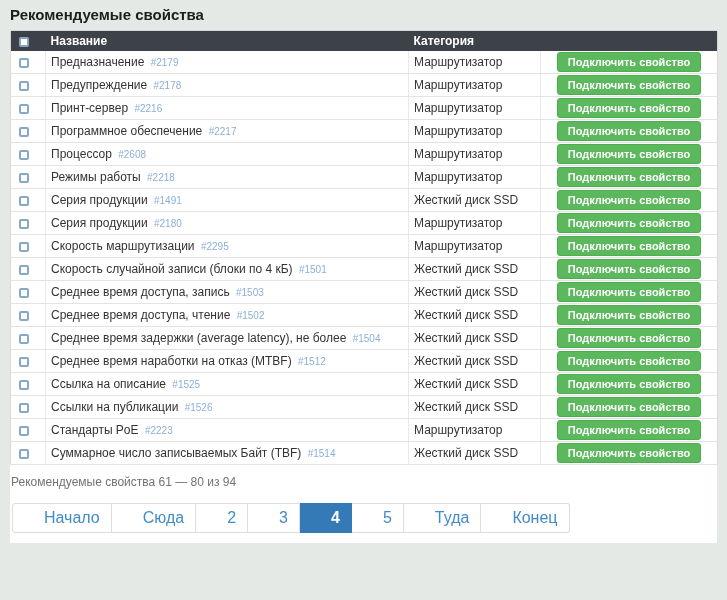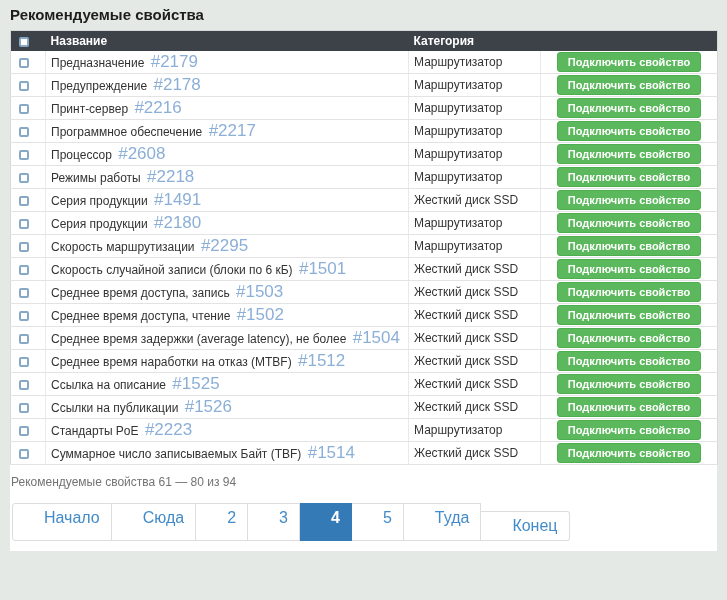--- a/index.html
+++ b/index.html
@@ -34,38 +34,38 @@
     background:#fff; color:#333; white-space:nowrap; overflow:hidden;
   }
   tbody td:last-child { border-right:0; }
   td.col-check, th.col-check { padding-left:8px; }
   .cbox {
     display:inline-block; width:10px; height:10px;
     border:2px solid #87a9c6; border-radius:2px; background:#fff;
     vertical-align:middle; cursor:pointer;
   }
   .prop-name { color:#333; text-decoration:none;text-align:center; }
-  .prop-id { color:#8cafd7; text-decoration:none; font-size:17px; margin-left:3px; cursor:pointer; }
+  .prop-id { color:#8cafd7; text-decoration:none; font-size:10px; margin-left:3px; cursor:pointer; }
   td.col-action { text-align:center; }
   .btn-green {
     display:inline-block; background:#5cb85c; border:1px solid #4cae4c;
     border-radius:3px; color:#fff; font-weight:bold; font-size:11px;
     font-family:"Liberation Sans", sans-serif;
     padding:3px 10px; line-height:12px; cursor:pointer;
   }
   .summary { font-size:12px; color:#737373; padding:10px 0 6px 1px; }
   ul.pagination {
     list-style:none; display:inline-flex; margin:8px 0 0 2px;
   }
   ul.pagination li {
     border:1px solid #ddd; border-left:0; background:#fff;
     font-size:16px; cursor:pointer;padding-left:20px;
   }
   ul.pagination li:first-child { border-left:1px solid #ddd; border-radius:3px 0 0 3px; }
-  ul.pagination li:last-child { border-radius:0 3px 3px 0;margin-top:8px; }
+  ul.pagination li:last-child { border-radius:0 3px 3px 0; }
   ul.pagination li a {
     display:block; padding:5px 11px; color:#428bca; text-decoration:none;
   }
   ul.pagination li.active { background:#337ab7; border-color:#337ab7; }
   ul.pagination li.active a { color:#fff; font-weight:bold; }
 </style>
 </head>
 <body>
 
 <div class="page">
@@ -206,21 +206,21 @@
       <button class="btn-green">Подключить свойство</button>
     </td>
   </tr>
 
 
   <tr>
     <td class="col-check">
       <span class="cbox"></span>
     </td>
     <td class="col-name">
-      <span class="prop-name">Скорость случайной записи (блоки по 6 кБ) </span><a class="prop-id">#1501</a>
+      <span class="prop-name">Скорость случайной записи (блоки по 4 кБ) </span><a class="prop-id">#1501</a>
     </td>
     <td class="col-cat">Жесткий диск SSD</td>
     <td class="col-action">
       <button class="btn-green">Подключить свойство</button>
     </td>
   </tr>
 
   <tr>
     <td class="col-check">
       <span class="cbox"></span>

